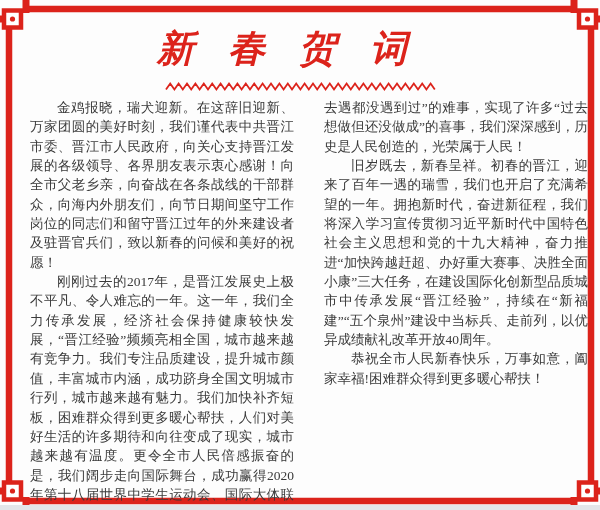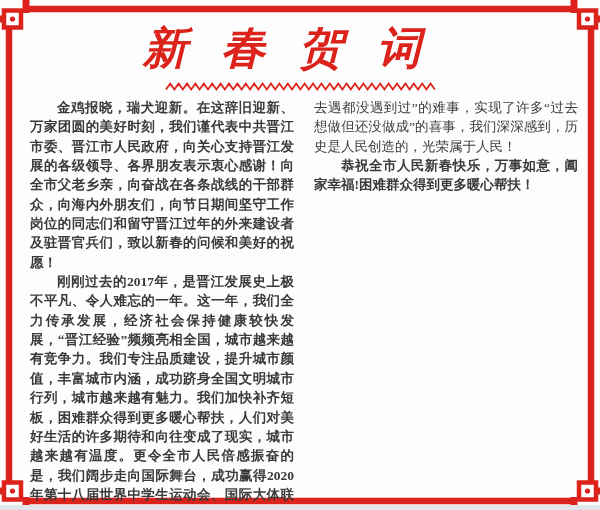--- a/index.html
+++ b/index.html
@@ -20,40 +20,40 @@
   .bottom-edge{
     position:absolute;left:0;bottom:0;width:600px;height:5px;
     background:var(--bottom-edge-gray,#e3e6e9);
   }
   
   .title{
     position:absolute;left:0;top:22px;width:564px;
     text-align:center;
     font-family:"DejaVu Serif", serif;
     font-style:italic;font-weight:bold;
-    font-size:44px;line-height:52px;
+    font-size:37px;line-height:52px;
     letter-spacing:34px;
     padding-left:34px;box-sizing:border-box;
     color:var(--accent-red,#dc231b);
   }
   .wave{
     position:absolute;left:164px;top:80px;width:272px;height:12px;
     color:var(--accent-red,#dc231b);
   }
   
   .col{
     position:absolute;top:98px;width:264px;
     font-size:13.5px;line-height:19.35px;
     color:var(--body-text,#3a3a3a);
     text-align:justify;
   }
   .col-left{left:30px;}
-  .col-right{left:314px;}
+  .col-right{left:324px;}
   .col p{margin:0;}
-  .col p.indent{text-indent:2em;font-weight:bold;}
+  .col p.indent{text-indent:2em;}
 </style>
 </head>
 <body>
 
 <div class="page">
 
   <svg class="frame" viewBox="0 0 600 510" aria-hidden="true">
     <g stroke="currentColor" stroke-width="6.5" fill="none">
       <path d="M26 9 H574"></path>
       <path d="M26 501 H574"></path>
@@ -78,19 +78,20 @@
   </svg>
 
   <div class="col col-left">
       <p class="indent">金鸡报晓，瑞犬迎新。在这辞旧迎新、万家团圆的美好时刻，我们谨代表中共晋江市委、晋江市人民政府，向关心支持晋江发展的各级领导、各界朋友表示衷心感谢！向全市父老乡亲，向奋战在各条战线的干部群众，向海内外朋友们，向节日期间坚守工作岗位的同志们和留守晋江过年的外来建设者及驻晋官兵们，致以新春的问候和美好的祝愿！</p>
       <p class="indent">刚刚过去的2017年，是晋江发展史上极不平凡、令人难忘的一年。这一年，我们全力传承发展，经济社会保持健康较快发展，“晋江经验”频频亮相全国，城市越来越有竞争力。我们专注品质建设，提升城市颜值，丰富城市内涵，成功跻身全国文明城市行列，城市越来越有魅力。我们加快补齐短板，困难群众得到更多暖心帮扶，人们对美好生活的许多期待和向往变成了现实，城市越来越有温度。更令全市人民倍感振奋的是，我们阔步走向国际舞台，成功赢得2020年第十八届世界中学生运动会、国际大体联世界杯等重大国际赛事举办权，“小晋江”越来越有“国际范”。回首过去一年，海内外晋江人民精诚团结，倾注心血，挥洒汗水，办成了许多“过去想都不敢想”的大事，挑战了许多“过</p>
     </div>
 
   <div class="col col-right">
     <div>
         <p>去遇都没遇到过”的难事，实现了许多“过去想做但还没做成”的喜事，我们深深感到，历史是人民创造的，光荣属于人民！</p>
+        <p class="indent">旧岁既去，新春呈祥。初春的晋江，迎来了百年一遇的瑞雪，我们也开启了充满希望的一年。拥抱新时代，奋进新征程，我们将深入学习宣传贯彻习近平新时代中国特色社会主义思想和党的十九大精神，奋力推进“加快跨越赶超、办好重大赛事、决胜全面小康”三大任务，在建设国际化创新型品质城市中传承发展“晋江经验”，持续在“新福建”“五个泉州”建设中当标兵、走前列，以优异成绩献礼改革开放40周年。</p>
         <p class="indent">恭祝全市人民新春快乐，万事如意，阖家幸福!困难群众得到更多暖心帮扶！</p>
       </div>
 
   </div>
 
   <div class="bottom-edge"></div>
 </div>
 
 </body></html>

